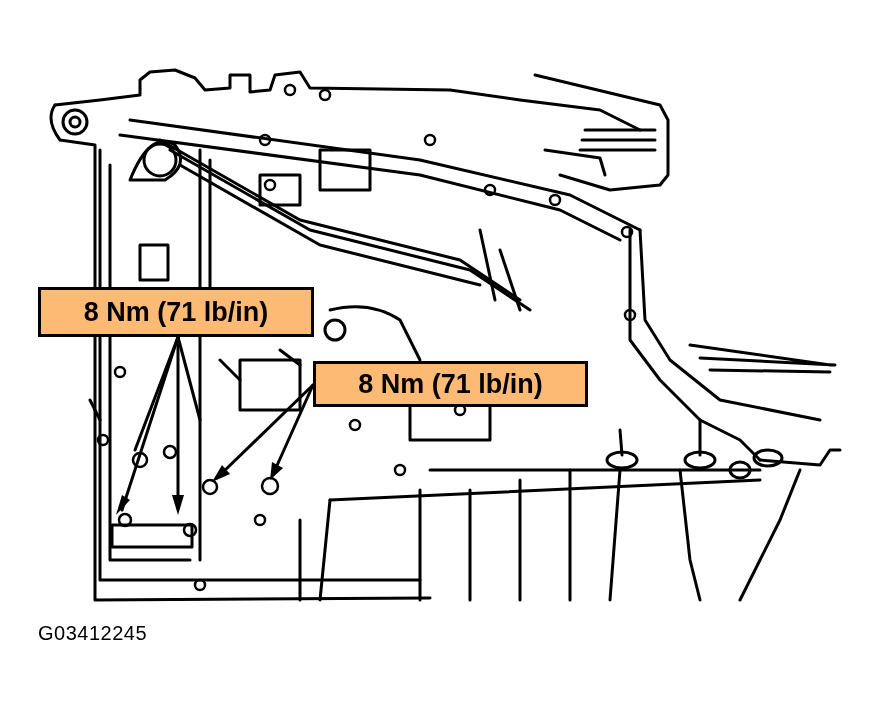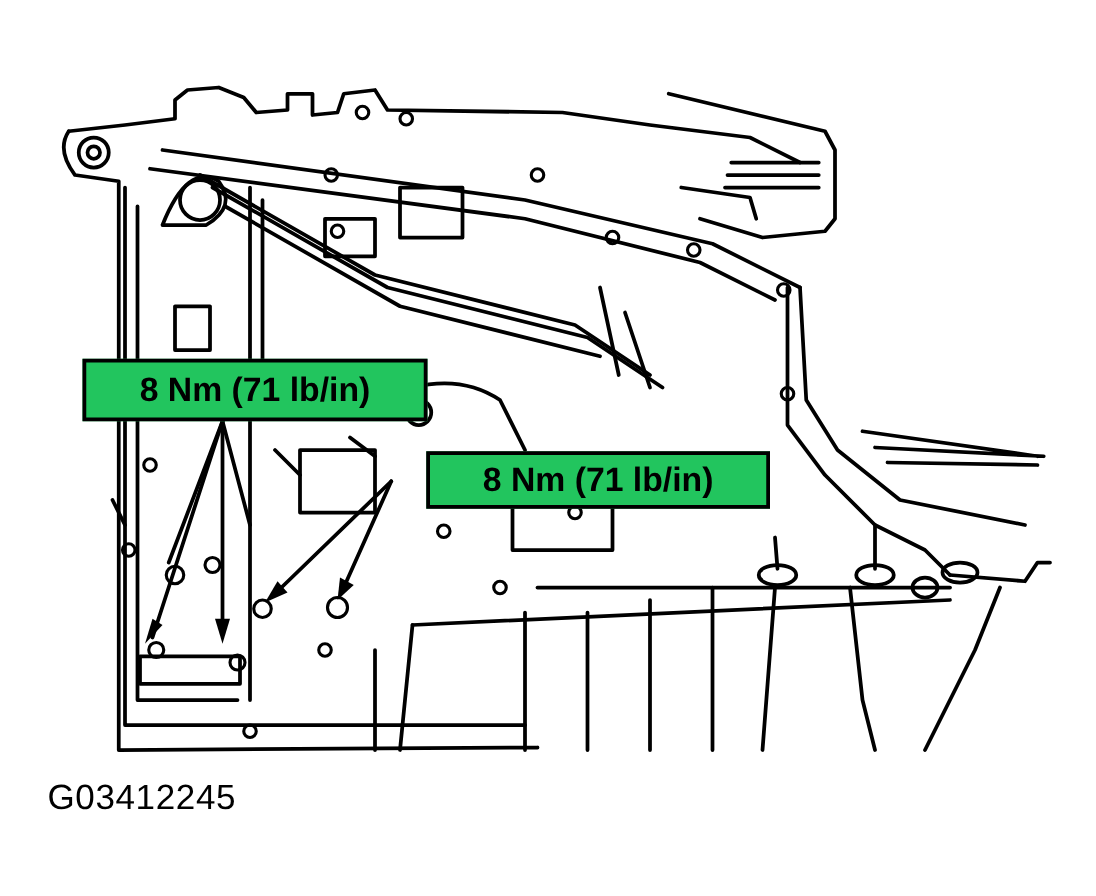--- a/index.html
+++ b/index.html
@@ -1,25 +1,25 @@
 <!DOCTYPE html>
 <html><head>
 <meta charset="utf-8">
 <style>
   html, body { margin: 0; padding: 0; background: #ffffff; }
   body { width: 877px; height: 717px; position: relative; overflow: hidden;
          font-family: "Liberation Sans", sans-serif; }
   #art { position: absolute; left: 0; top: 0; width: 877px; height: 717px; }
-  .callout { position: absolute; background: #22c55e; border: 3px solid #000;
+  .callout { position: absolute; background: #fdba74; border: 3px solid #000;
              font-family: "Liberation Sans", sans-serif; font-weight: bold;
              color: #000; white-space: nowrap; box-sizing: border-box;
-             display: flex; align-items: center; justify-content: center; margin-left: 28px; }
+             display: flex; align-items: center; justify-content: center; }
   #callout-1 { left: 38px; top: 287px; width: 276px; height: 50px; font-size: 27px; }
   #callout-2 { left: 313px; top: 361px; width: 275px; height: 46px; font-size: 27px; }
-  #fig-id { position: absolute; left: 38px; top: 622px; font-size: 28px; color: #000;
+  #fig-id { position: absolute; left: 38px; top: 622px; font-size: 20px; color: #000;
             letter-spacing: 0.5px; }
 </style>
 </head>
 <body>
 
 <svg id="art" viewBox="0 0 877 717" xmlns="http://www.w3.org/2000/svg" fill="none" stroke="#000" stroke-width="3" stroke-linejoin="round" stroke-linecap="round">
 
   <path d="M55 105 L100 100 L140 95 L140 80 L150 72 L175 70 L195 78 L205 90 L230 88 L230 75 L250 75 L250 92 L270 90 L275 75 L300 72 L310 88 L450 90 L520 100 L600 110 L640 130"></path>
   <path d="M55 105 Q45 120 60 140 L95 145 L95 600 L430 598"></path>
   <circle cx="75" cy="122" r="12"></circle>

